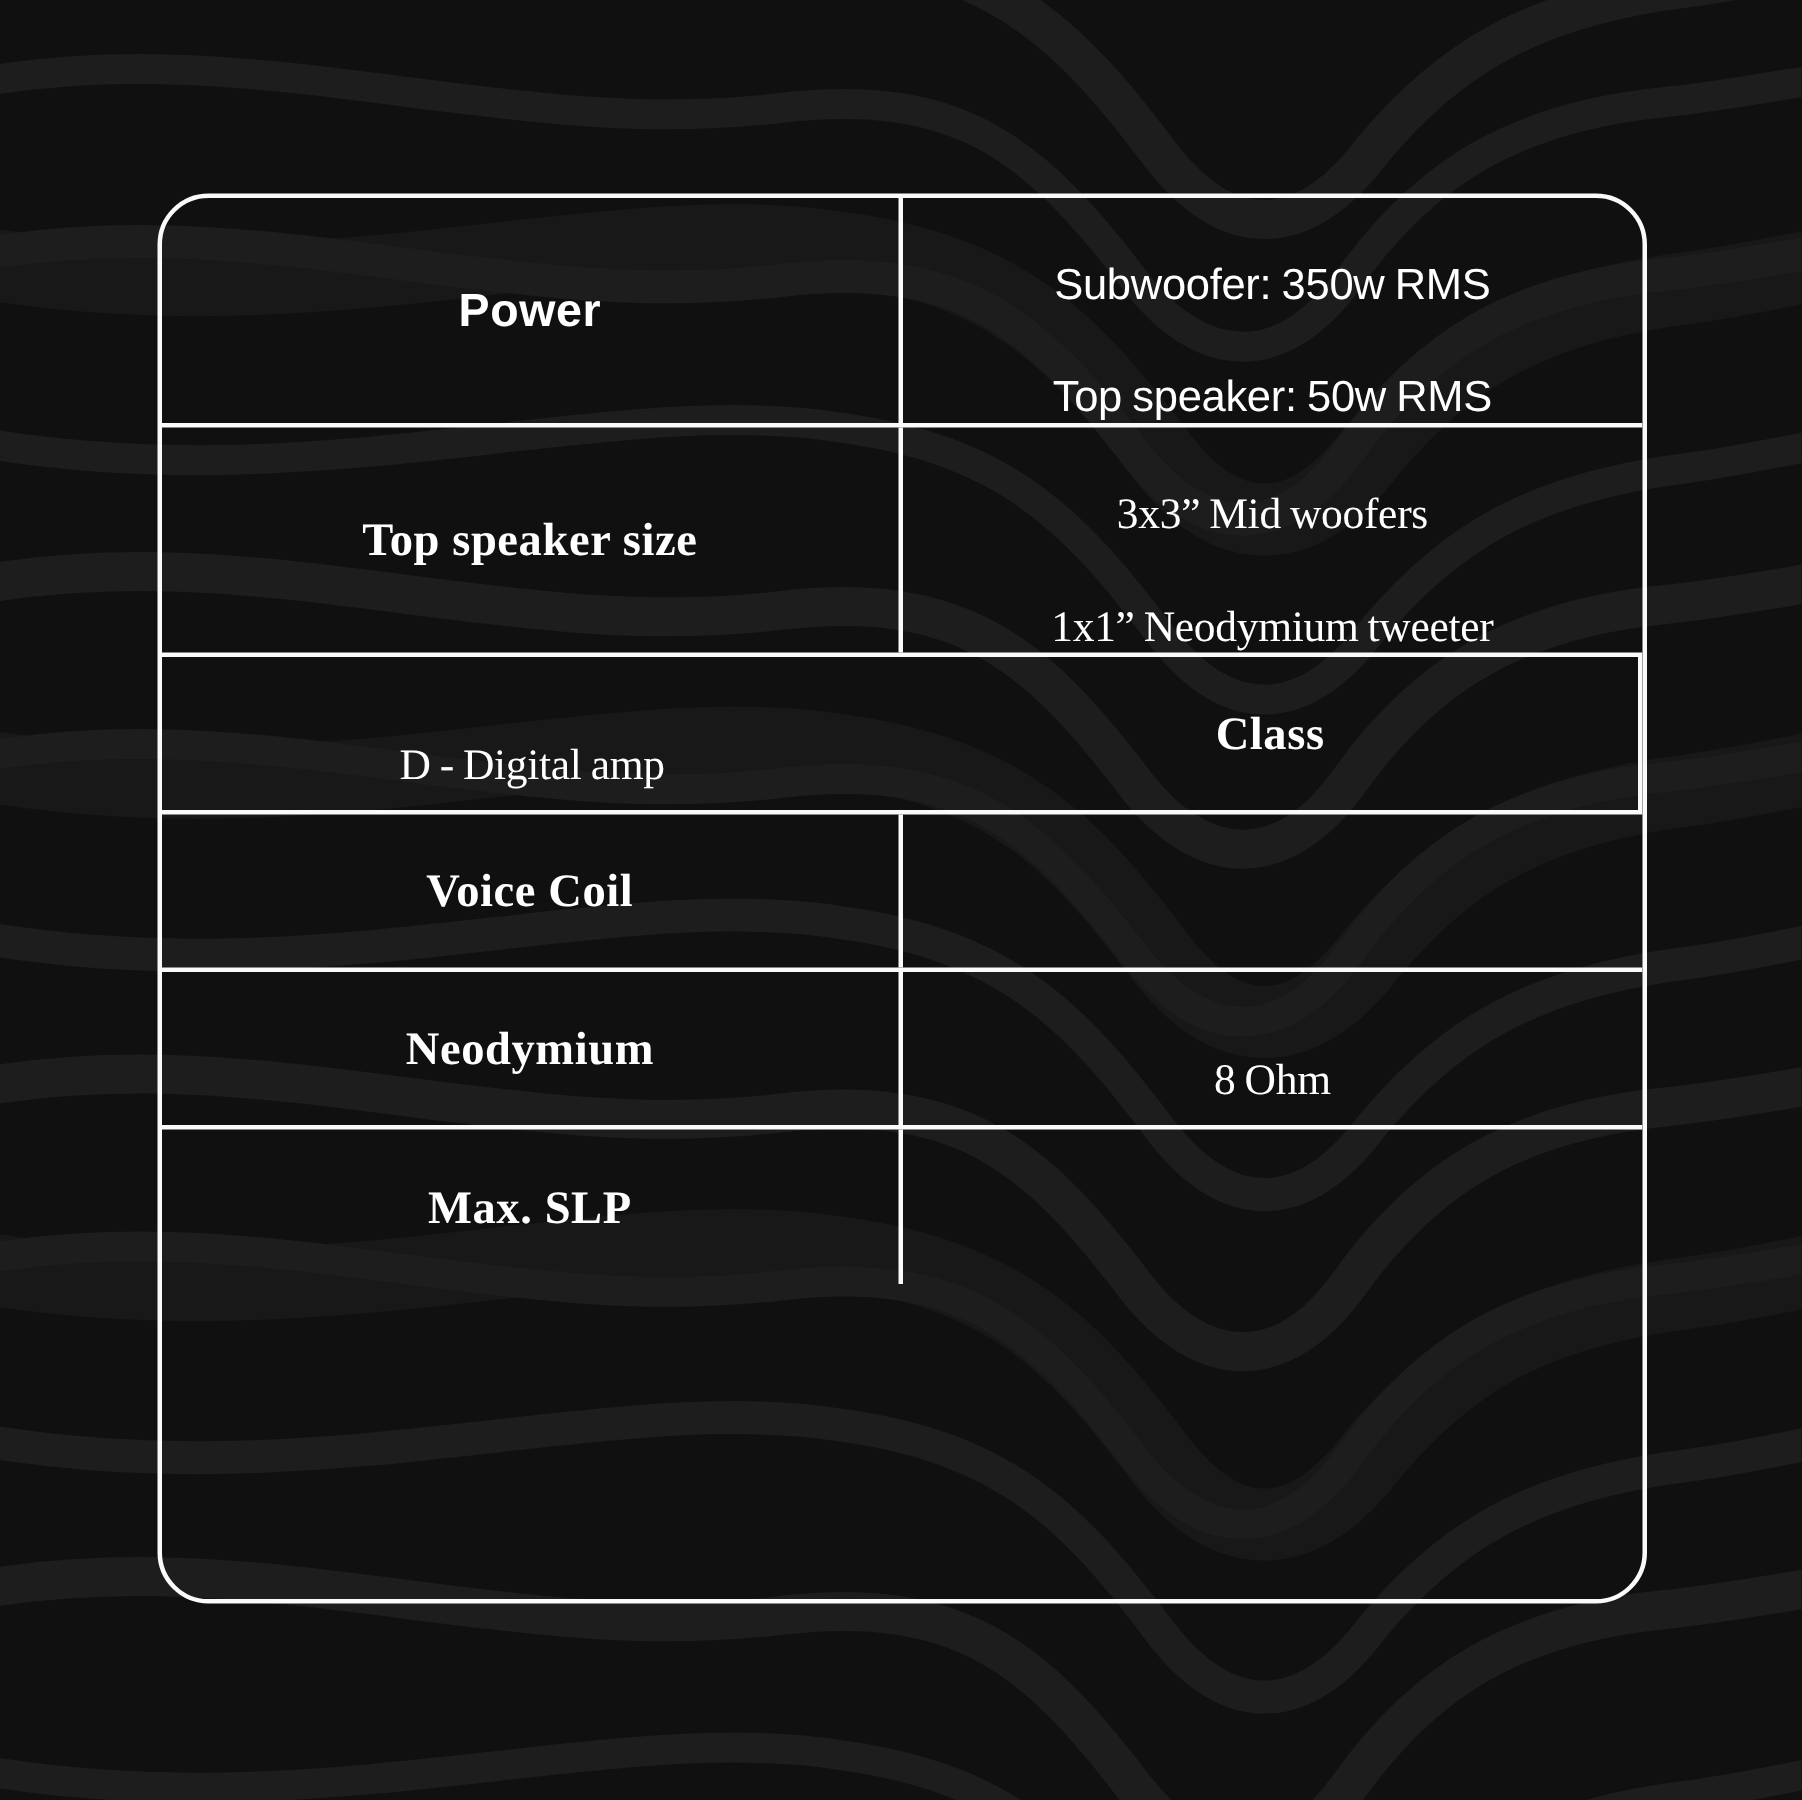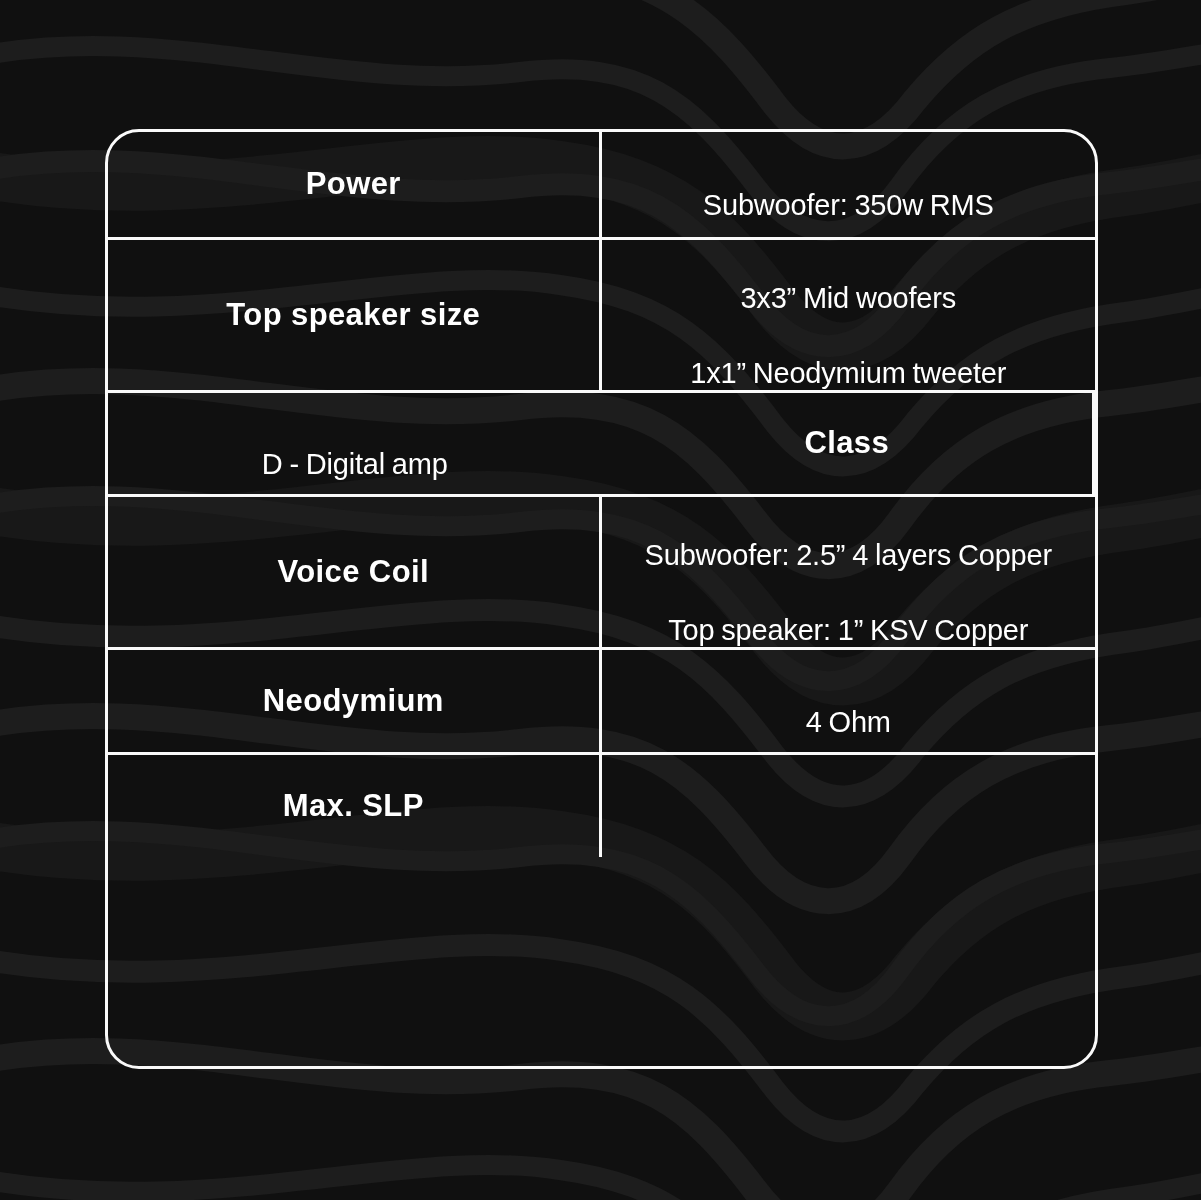--- a/index.html
+++ b/index.html
@@ -39,20 +39,21 @@
     overflow:hidden;
     display:grid;
     grid-template-rows:repeat(8,1fr);
   }
   .row{
     display:grid;
     grid-template-columns:1fr 1fr;
   }
   .row + .row{
     border-top:3px solid var(--line);
+    font-family:Liberation Serif, serif;
   }
   .cell{
     display:flex;
     flex-direction:column;
     align-items:center;
     justify-content:center;
     text-align:center;
     padding:0 18px;
   }
   .label-cell{
@@ -95,20 +96,21 @@
   <use href="#wv2" transform="translate(0,955)" class="wave w22"></use>
   <use href="#wv1" transform="translate(0,1065)" class="wave w26"></use>
   <use href="#wv2" transform="translate(0,1175)" class="wave w20"></use>
 </svg>
 
 <div class="spec-table">
   <div class="row">
     <div class="cell label-cell">Power</div>
     <div class="cell value-cell">
         <div class="value-line">Subwoofer: 350w RMS</div>
+        <div class="value-line">Top speaker: 50w RMS</div>
       </div>
   </div>
 
   <div class="row">
     <div class="cell label-cell">Top speaker size</div>
     <div class="cell value-cell">
         <div class="value-line">3x3” Mid woofers</div>
         <div class="value-line">1x1” Neodymium tweeter</div>
       </div>
   </div>
@@ -117,29 +119,25 @@
     <div class="cell value-cell">
         <div class="value-line">D - Digital amp</div>
       </div>
     <div class="cell label-cell">Class</div>
   </div>
 
 
 
   <div class="row">
     <div class="cell label-cell">Voice Coil</div>
-    <div class="cell value-cell">
-        <div class="value-line">Subwoofer: 2.5” 4 layers Copper</div>
-        <div class="value-line">Top speaker: 1” KSV Copper</div>
-      </div>
   </div>
 
   <div class="row">
     <div class="cell label-cell">Neodymium</div>
     <div class="cell value-cell">
-        <div class="value-line">4 Ohm</div>
+        <div class="value-line">8 Ohm</div>
       </div>
   </div>
 
   <div class="row">
     <div class="cell label-cell">Max. SLP</div>
   </div>
 </div>
 
 </body></html>

